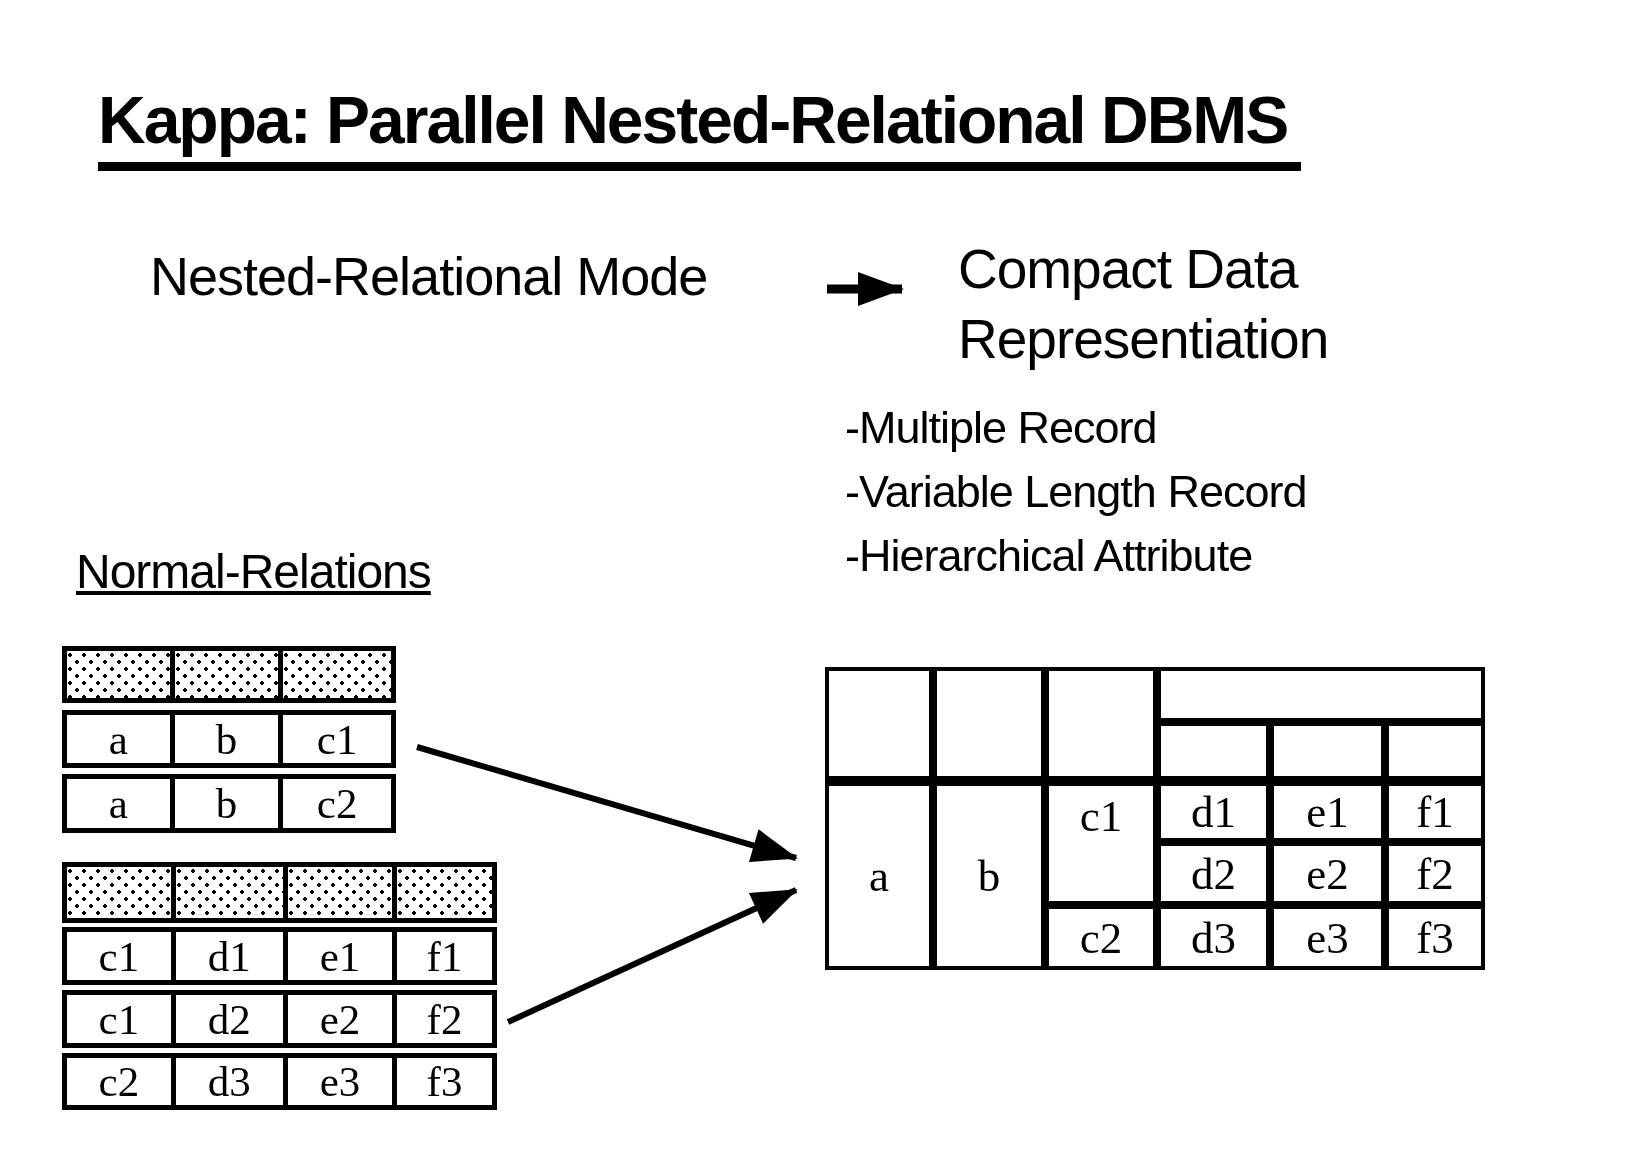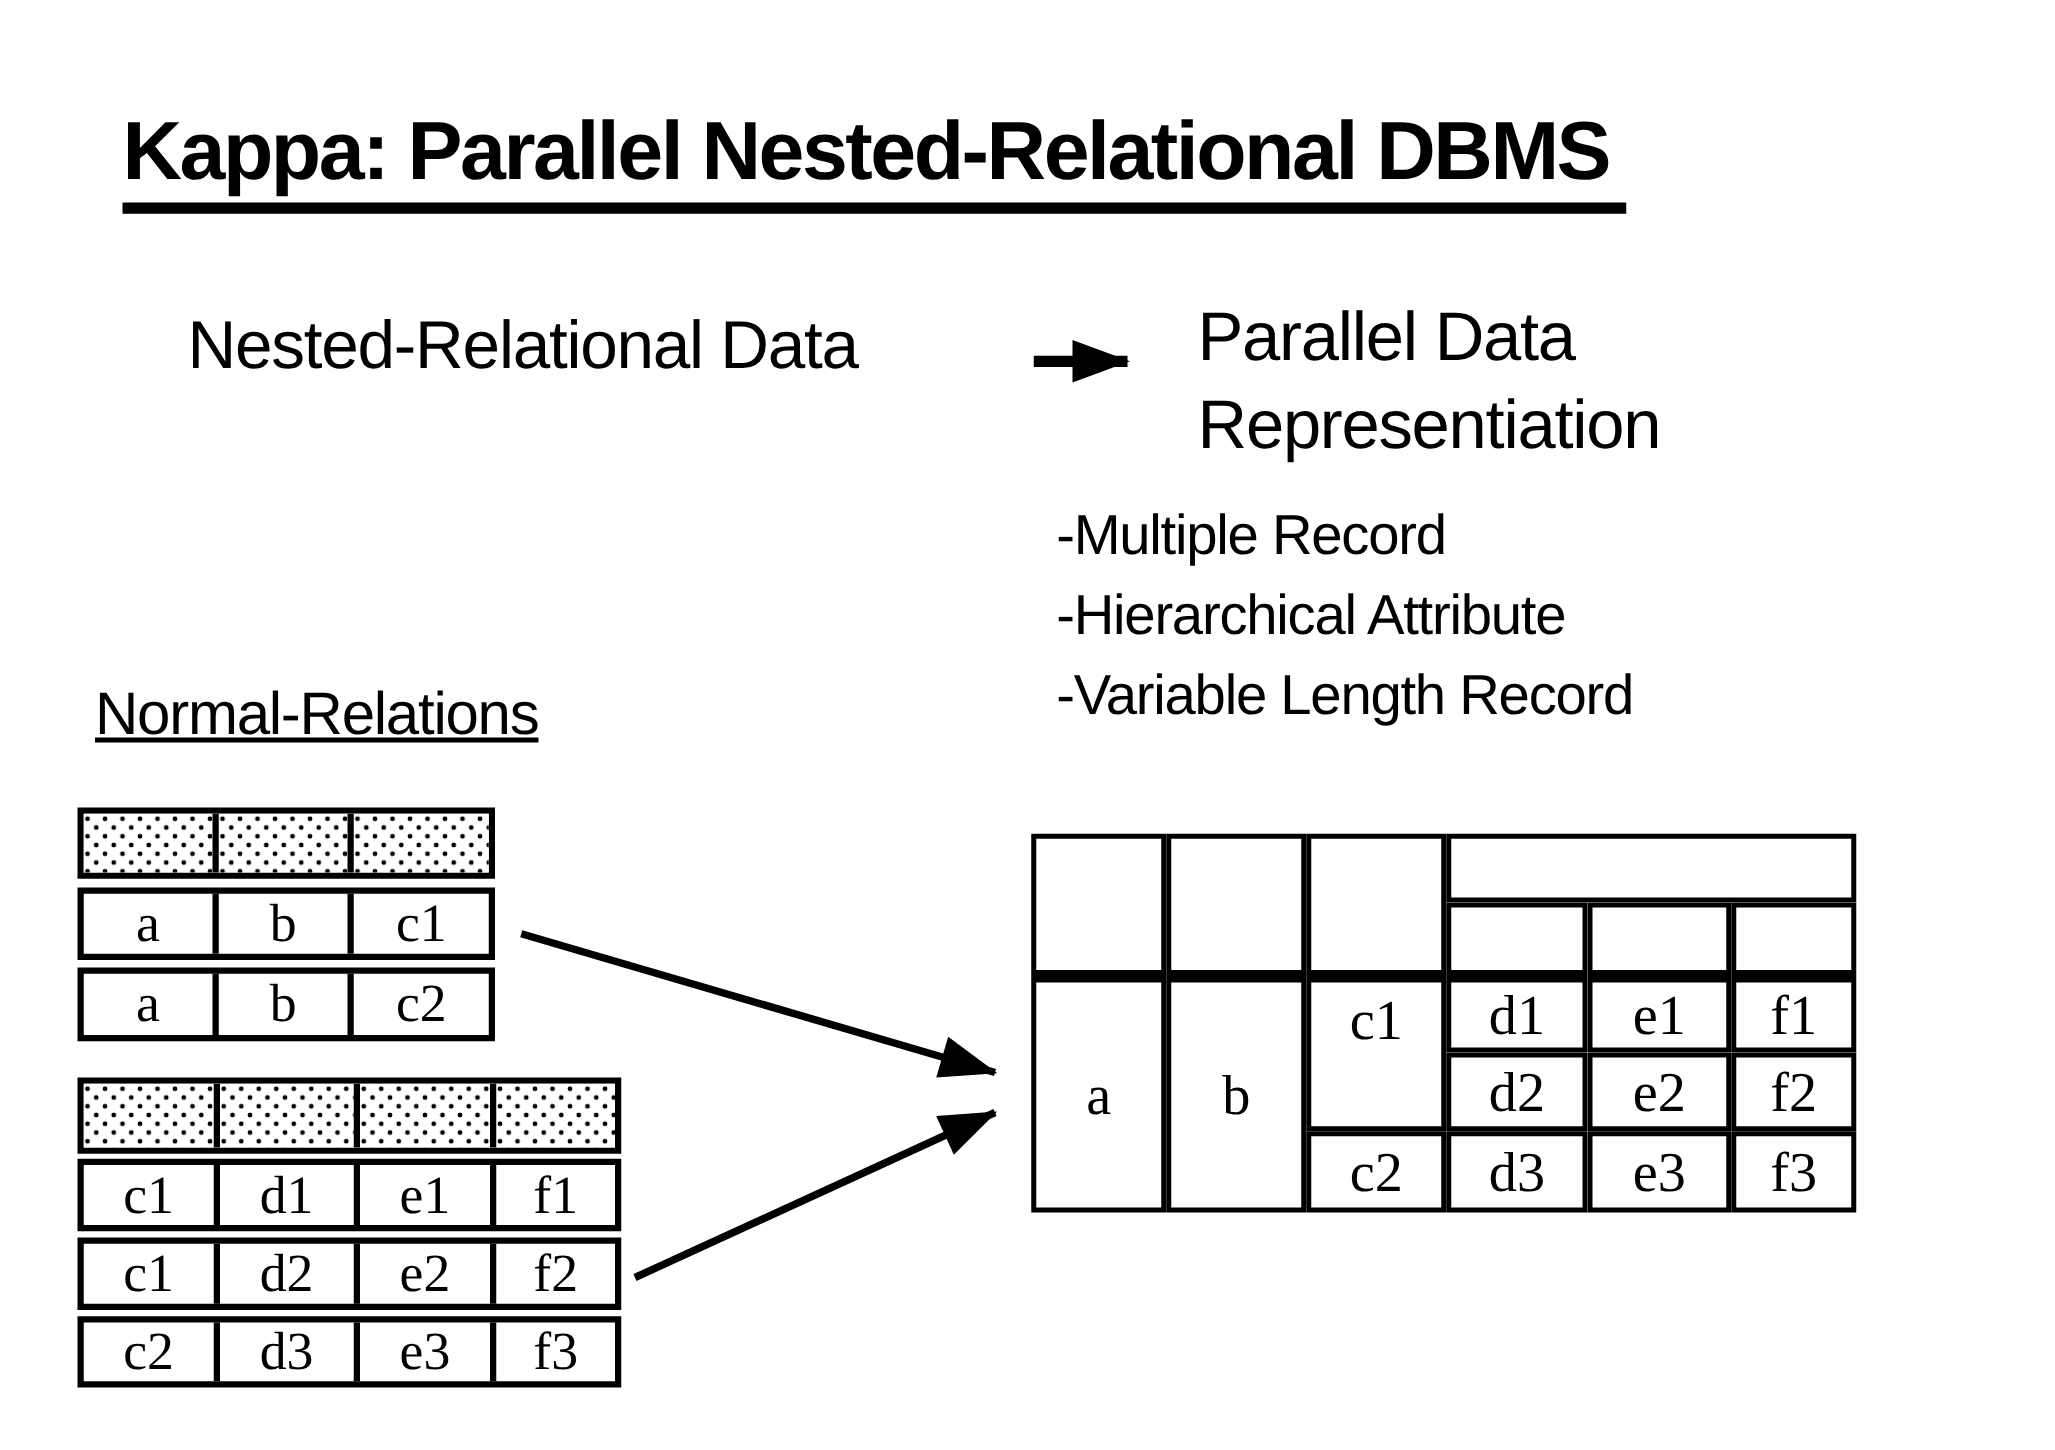--- a/index.html
+++ b/index.html
@@ -117,30 +117,30 @@
   
   .arrows { position:absolute; left:0; top:0; width:1644px; height:1160px; pointer-events:none; }
 </style>
 </head>
 <body>
 
 <div class="canvas">
 
   <div class="title">Kappa: Parallel Nested-Relational DBMS</div>
 
-  <div class="mode-label">Nested-Relational Data</div>
+  <div class="mode-label">Nested-Relational Mode</div>
   <div class="compact-label">
-    <div>Parallel Data</div>
+    <div>Compact Data</div>
     <div>Representiation</div>
   </div>
 
   <div class="features">
     <div>-Multiple Record</div>
+    <div>-Variable Length Record</div>
     <div>-Hierarchical Attribute</div>
-    <div>-Variable Length Record</div>
   </div>
 
   <div class="normal-label">Normal-Relations</div>
 
   <div id="table1" class="rowtable">
     <div class="trow head">
       <div class="cell w1 hatch"></div>
       <div class="cell w2 hatch"></div>
       <div class="cell w3 hatch"></div>
     </div>

